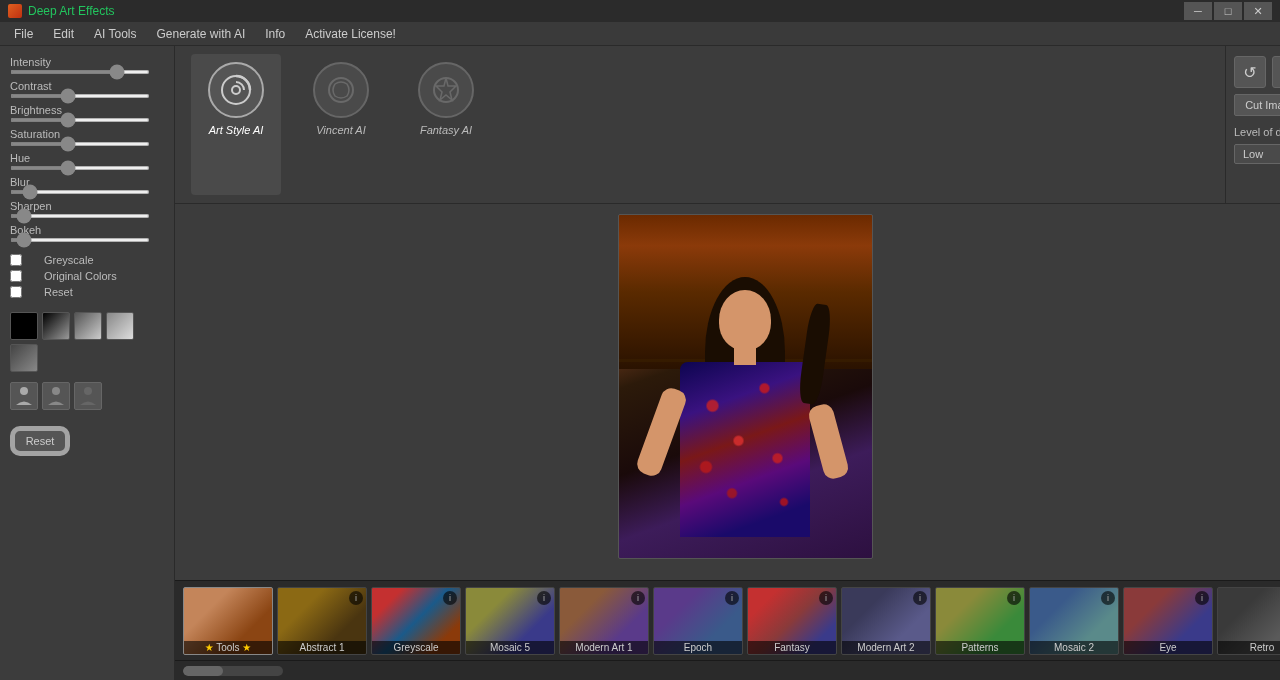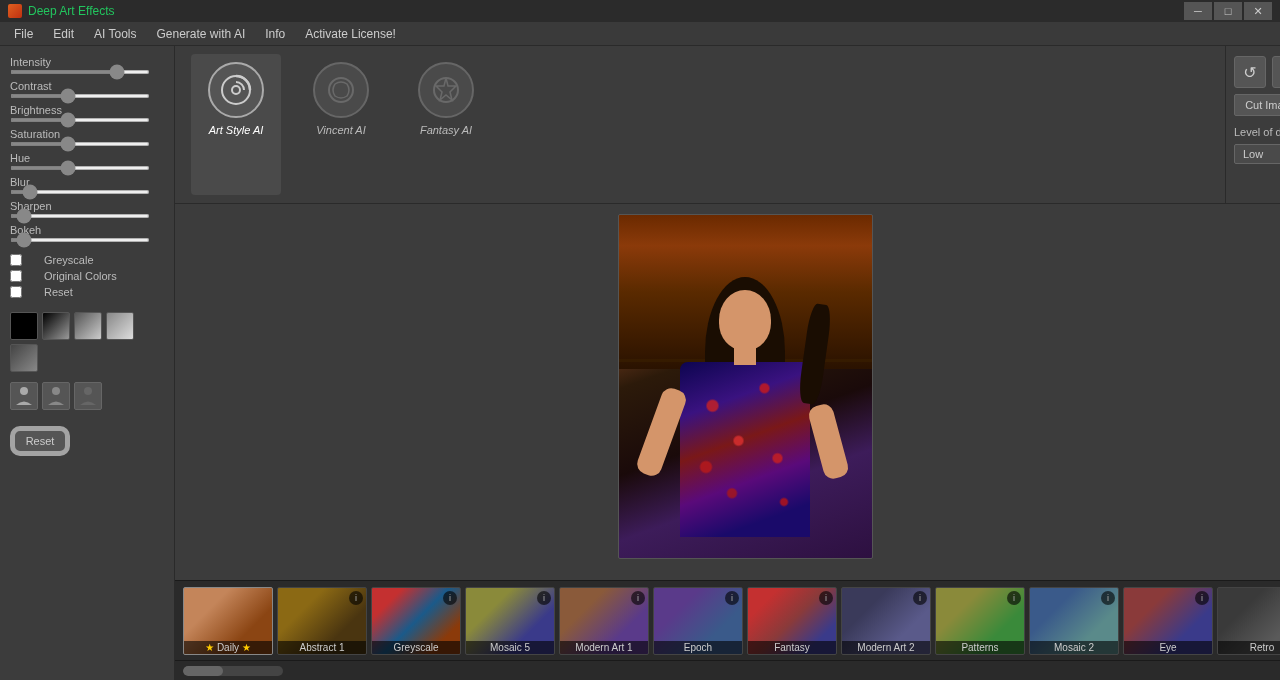--- a/index.html
+++ b/index.html
@@ -605,21 +605,21 @@
 
         <div style="position:absolute; top:26%; right:18%; width:22px; height:100px; background:#1a0d02; border-radius:30%; z-index:3; transform:rotate(8deg);"></div>
       </div>
     </div>
 
     <div class="filmstrip">
 
       <div class="filmstrip-item active thumb-daily">
         <div class="filmstrip-thumb"></div>
         <div class="filmstrip-label">
-          <span style="color:#ffcc00;">★ </span><span>Daily</span><span style="color:#ffcc00;"> ★</span>
+          <span style="color:#ffcc00;">★ </span><span>Tools</span><span style="color:#ffcc00;"> ★</span>
         </div>
       </div>
 
       <div class="filmstrip-item thumb-abstract1">
         <div class="filmstrip-thumb"></div>
         <div class="filmstrip-info">i</div>
         <div class="filmstrip-label">Abstract 1</div>
       </div>
 
       <div class="filmstrip-item thumb-colorful">

